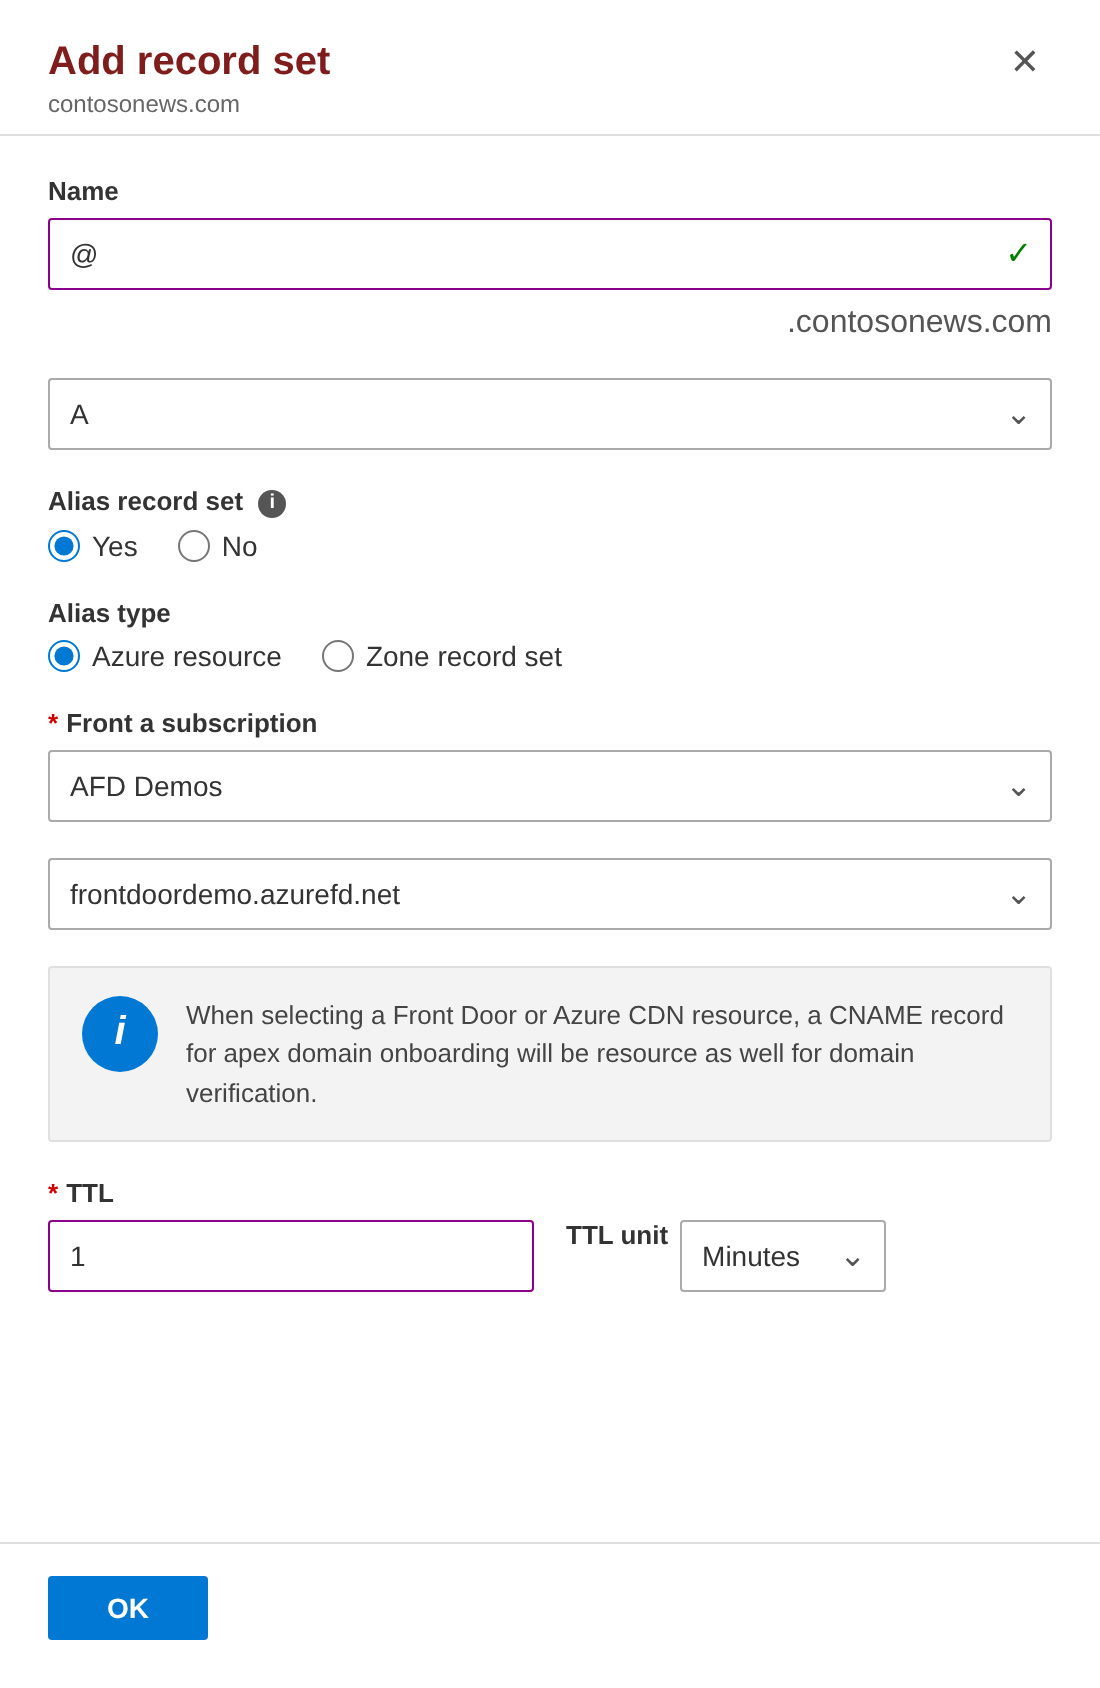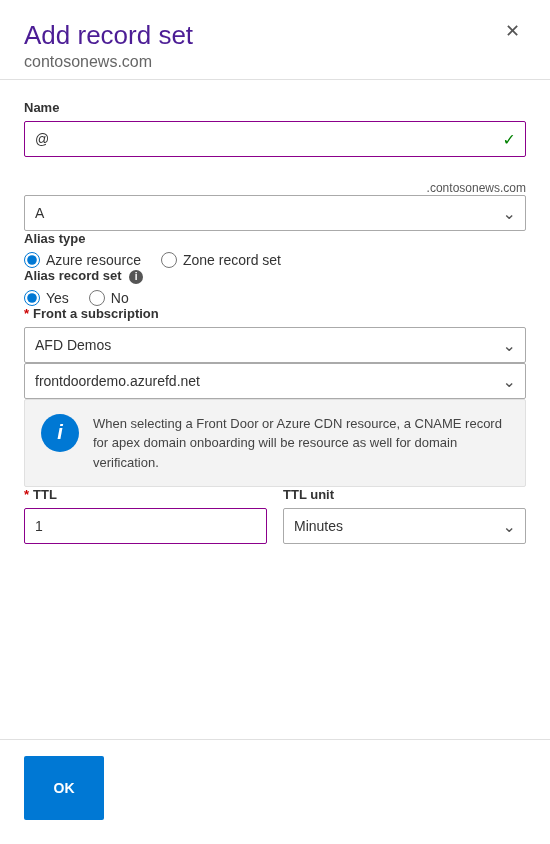--- a/index.html
+++ b/index.html
@@ -21,43 +21,44 @@
     }
     .dialog-header {
       display: flex;
       justify-content: space-between;
       align-items: flex-start;
       padding: 20px 24px 8px 24px;
       border-bottom: 1px solid #e0e0e0;
     }
     .dialog-title-group {}
     .dialog-title {
-      font-size: 26px;
-      font-weight: 400;
-      color: #4c1d95;
+      font-size: 20px;
+      font-weight: 700;
+      color: #7f1d1d;
     }
     .dialog-subtitle {
-      font-size: 16px;
+      font-size: 12px;
       color: #666;
       margin-top: 2px;
     }
     .close-btn {
       background: none;
       border: none;
       cursor: pointer;
       font-size: 18px;
       color: #555;
       padding: 2px 6px;
       line-height: 1;
     }
     .dialog-body {
       padding: 20px 24px;
       flex: 1;
       display: flex;
       flex-direction: column;
+      gap: 18px;
     }
     .field-group {
       display: flex;
       flex-direction: column;
       gap: 6px;
     }
     .field-label {
       font-size: 13px;
       font-weight: 600;
       color: #333;
@@ -98,23 +99,23 @@
       position: absolute;
       right: 10px;
       top: 50%;
       transform: translateY(-50%);
       color: green;
       font-size: 16px;
       pointer-events: none;
     }
     .input-suffix {
       text-align: right;
-      font-size: 12px;
+      font-size: 16px;
       color: #555;
-      margin-top: 18px;
+      margin-top: 2px;
     }
     .select-wrapper {
       position: relative;
     }
     .select-input {
       width: 100%;
       height: 36px;
       border: 1px solid #aaa;
       border-radius: 2px;
       padding: 0 36px 0 10px;
@@ -193,35 +194,35 @@
     .ttl-field {
       flex: 1;
       display: flex;
       flex-direction: column;
       gap: 6px;
       justify-content: space-between;
     }
     .ttl-unit-field {
       flex: 1;
       display: flex;
-      flex-direction: column;
+      flex-direction: row;
       gap: 6px;
     }
     .dialog-footer {
       padding: 16px 24px 24px 24px;
       border-top: 1px solid #e0e0e0;
       display: flex;
       align-items: center;
     }
     .ok-btn {
       background: #0078d4;
       color: #fff;
       border: none;
       border-radius: 2px;
-      padding: 24px 28px;
+      padding: 8px 28px;
       font-size: 14px;
       font-weight: 600;
       cursor: pointer;
       min-width: 80px;
     }
   </style>
 </head>
 <body>
 
 <div class="dialog">
@@ -255,46 +256,46 @@
           <option>PTR</option>
           <option>SOA</option>
           <option>SRV</option>
           <option>TXT</option>
         </select>
         <span class="select-arrow">⌄</span>
       </div>
     </div>
 
     <div class="field-group">
+      <div class="field-label">
+        <span>Alias record set</span>
+        <span class="info-icon">i</span>
+      </div>
+      <div class="radio-group">
+        <label class="radio-item">
+          <input type="radio" name="alias_record_set" checked="" style="">
+          <span class="radio-label">Yes</span>
+        </label>
+        <label class="radio-item">
+          <input type="radio" name="alias_record_set" style="">
+          <span class="radio-label">No</span>
+        </label>
+      </div>
+    </div>
+
+    <div class="field-group">
       <div class="field-label">Alias type</div>
       <div class="radio-group">
         <label class="radio-item">
           <input type="radio" name="alias_type" checked="" style="">
           <span class="radio-label">Azure resource</span>
         </label>
         <label class="radio-item">
           <input type="radio" name="alias_type" style="">
           <span class="radio-label">Zone record set</span>
-        </label>
-      </div>
-    </div>
-
-    <div class="field-group">
-      <div class="field-label">
-        <span>Alias record set</span>
-        <span class="info-icon">i</span>
-      </div>
-      <div class="radio-group">
-        <label class="radio-item">
-          <input type="radio" name="alias_record_set" checked="" style="">
-          <span class="radio-label">Yes</span>
-        </label>
-        <label class="radio-item">
-          <input type="radio" name="alias_record_set" style="">
-          <span class="radio-label">No</span>
         </label>
       </div>
     </div>
 
     <div class="field-group">
       <label class="field-label">
         <span class="required">*</span><span>Front a subscription</span>
       </label>
       <div class="select-wrapper">
         <select class="select-input">

